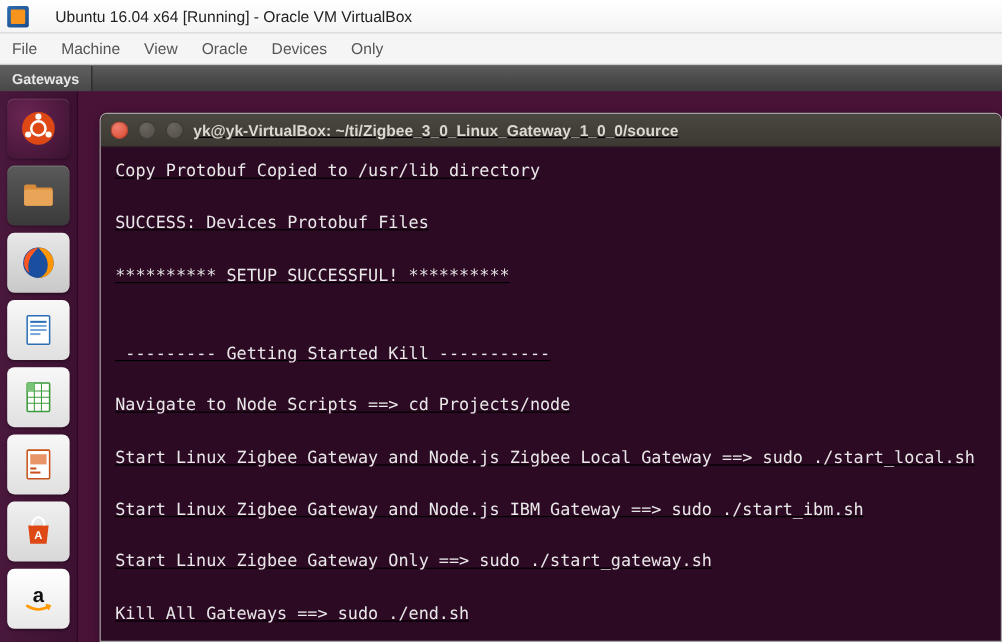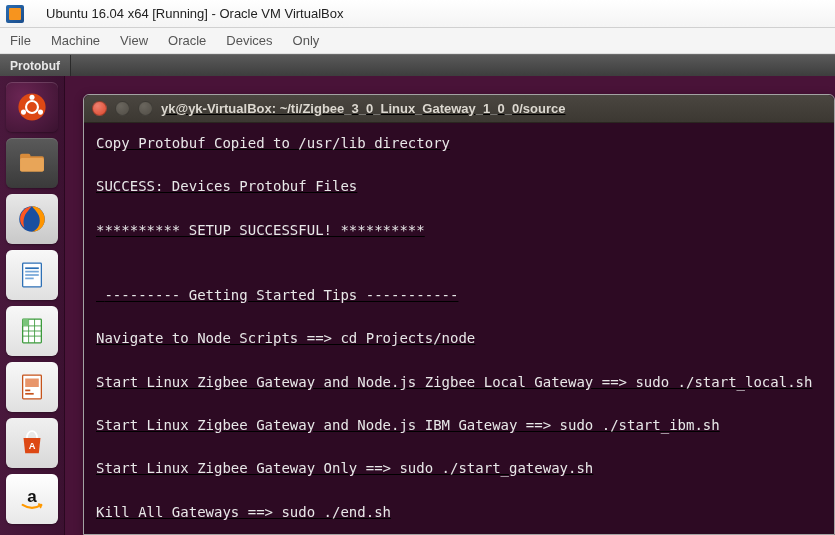--- a/index.html
+++ b/index.html
@@ -163,21 +163,21 @@
 <div class="vb-menubar">
   <span>File</span>
   <span>Machine</span>
   <span>View</span>
   <span>Oracle</span>
   <span>Devices</span>
   <span>Only</span>
 </div>
 
 <div class="ubuntu-tab">
-  <div class="ubuntu-tab-label">Protobuf</div>
+  <div class="ubuntu-tab-label">Gateways</div>
 </div>
 
 <div class="workspace">
 
   <div class="launcher">
     <div class="launcher-item ubuntu">
       <svg class="ic" viewBox="0 0 40 40">
         <circle cx="20" cy="20" r="16" fill="#dd4814"></circle>
         <circle cx="20" cy="20" r="7" fill="none" stroke="#fff" stroke-width="2.5"></circle>
         <circle cx="20" cy="8.5" r="3" fill="#fff"></circle>
@@ -251,21 +251,21 @@
         <div class="win-btn max"></div>
         <div class="term-title">yk@yk-VirtualBox: ~/ti/Zigbee_3_0_Linux_Gateway_1_0_0/source</div>
       </div>
       <div class="term-body"><span>Copy Protobuf Copied to /usr/lib directory</span>
 
 <span>SUCCESS: Devices Protobuf Files</span>
 
 <span>********** SETUP SUCCESSFUL! **********</span>
 
 
-<span> --------- Getting Started Tips -----------</span>
+<span> --------- Getting Started Kill -----------</span>
 
 <span>Navigate to Node Scripts ==&gt; cd Projects/node</span>
 
 <span>Start Linux Zigbee Gateway and Node.js Zigbee Local Gateway ==&gt; sudo ./start_local.sh</span>
 
 <span>Start Linux Zigbee Gateway and Node.js IBM Gateway ==&gt; sudo ./start_ibm.sh</span>
 
 <span>Start Linux Zigbee Gateway Only ==&gt; sudo ./start_gateway.sh</span>
 
 <span>Kill All Gateways ==&gt; sudo ./end.sh</span>

